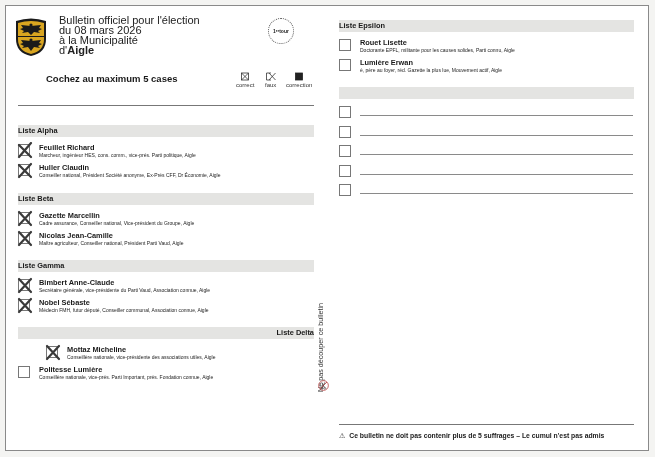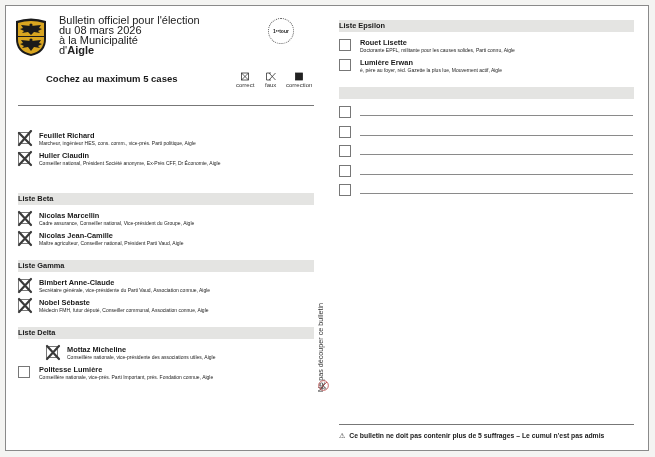--- a/index.html
+++ b/index.html
@@ -96,20 +96,21 @@
 <div class="abs legend" style="left:286px;">
   <svg class="ico" width="8" height="8" viewBox="0 0 8 8">
       <rect x="0.5" y="0.5" width="7" height="7" fill="#222" stroke="#222" stroke-width="0.8"></rect>
     </svg>
   <span>correction</span>
 </div>
 
 <div class="abs hr-left"></div>
 
 <div class="abs" style="left:18px; top:125px; width:296px;">
+  <div class="list-hdr">Liste Alpha</div>
   <div style="position:relative; height:6px;"></div>
   <div class="cand" style="position:relative;">
     <div class="box">
         <svg width="16" height="17" viewBox="0 0 16 17">
           <path d="M2 3 L14 15 M14 1 L2 15" stroke="#3a3a3a" stroke-width="2.2" stroke-linecap="round"></path>
         </svg>
       </div>
     <div class="cname">Feuillet Richard</div>
     <div class="cdesc">Marcheur, ingénieur HES, cons. comm., vice-prés. Parti politique, Aigle</div>
   </div>
@@ -126,21 +127,21 @@
 
 <div class="abs" style="left:18px; top:193px; width:296px;">
   <div class="list-hdr">Liste Beta</div>
   <div style="position:relative; height:6px;"></div>
   <div class="cand" style="position:relative;">
     <div class="box">
         <svg width="16" height="17" viewBox="0 0 16 17">
           <path d="M2 2 L14 15 M14 2 L2 15" stroke="#3a3a3a" stroke-width="2.2" stroke-linecap="round"></path>
         </svg>
       </div>
-    <div class="cname">Nicolas Marcellin</div>
+    <div class="cname">Gazette Marcellin</div>
     <div class="cdesc">Cadre assurance, Conseiller national, Vice-président du Groupe, Aigle</div>
   </div>
   <div class="cand" style="position:relative;text-align:center;">
     <div class="box">
         <svg width="16" height="17" viewBox="0 0 16 17">
           <path d="M2 2 L14 15 M14 2 L2 15" stroke="#3a3a3a" stroke-width="2.2" stroke-linecap="round"></path>
         </svg>
       </div>
     <div class="cname">Nicolas Jean-Camille</div>
     <div class="cdesc">Maître agriculteur, Conseiller national, Président Parti Vaud, Aigle</div>
@@ -163,21 +164,21 @@
     <div class="box">
         <svg width="16" height="17" viewBox="0 0 16 17">
           <path d="M2 2 L14 15 M14 2 L2 15" stroke="#3a3a3a" stroke-width="2.2" stroke-linecap="round"></path>
         </svg>
       </div>
     <div class="cname">Nobel Sébaste</div>
     <div class="cdesc">Médecin FMH, futur député, Conseiller communal, Association connue, Aigle</div>
   </div>
 </div>
 
-<div class="abs" style="left:18px; top:327px; width:296px;">
+<div class="abs" style="left:18px; top:327px; width:296px;text-align:right;">
   <div class="list-hdr">Liste Delta</div>
   <div style="position:relative; height:6px;"></div>
   <div class="cand" style="position:relative;margin-left:28px;">
     <div class="box">
         <svg width="16" height="17" viewBox="0 0 16 17">
           <path d="M2 2 L14 15 M14 2 L2 15" stroke="#3a3a3a" stroke-width="2.2" stroke-linecap="round"></path>
         </svg>
       </div>
     <div class="cname">Mottaz Micheline</div>
     <div class="cdesc">Conseillère nationale, vice-présidente des associations utiles, Aigle</div>

